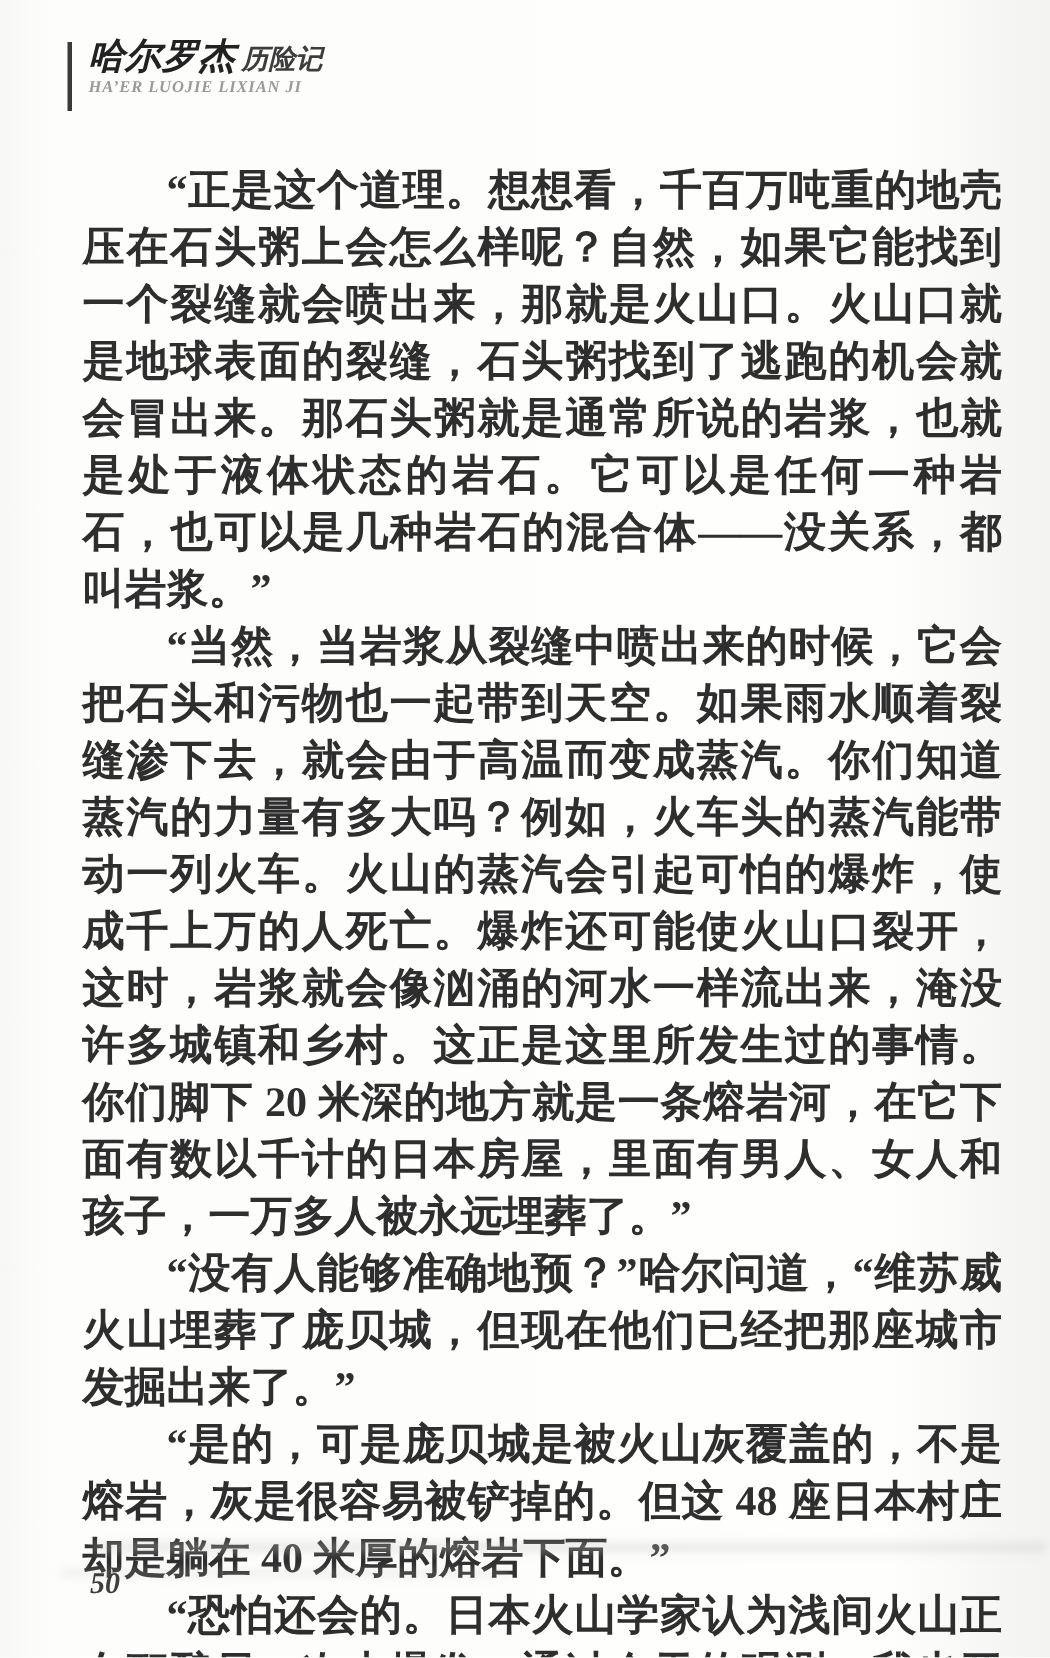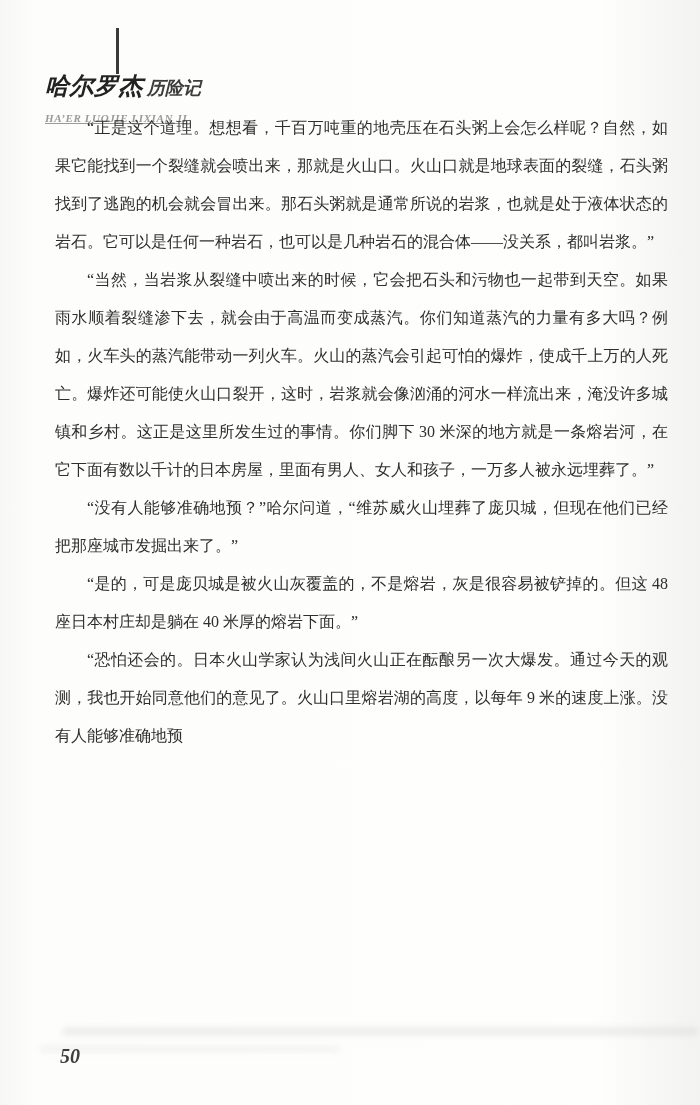--- a/index.html
+++ b/index.html
@@ -15,22 +15,21 @@
     background: linear-gradient(90deg, #f7f7f5 0%, #fdfdfc 5%, #fefefd 85%, #f3f3f1 99%);
     font-family: "Liberation Serif", serif;
   }
 
   
   .header {
     position: absolute;
     left: 45px;
     top: 26px;
     display: flex;
-    align-items: center;
-    flex-direction: column;
+    align-items: flex-start;
   }
   .logo-bar {
     width: 3px;
     height: 46px;
     background: #3a3a3a;
     margin-right: 11px;
     margin-top: 2px;
   }
   .logo-text-block {
     display: flex;
@@ -47,43 +46,42 @@
     color: #222222;
     letter-spacing: 0.5px;
   }
   .logo-cn-sub {
     font-size: 18px;
     font-weight: 600;
     color: #3d3d3d;
     margin-left: 4px;
   }
   .logo-pinyin {
-    margin-top: 15px;
+    margin-top: 3px;
     font-size: 11px;
     font-weight: bold;
     font-style: italic;
     color: #9a9a9a;
     letter-spacing: 0.6px;
     line-height: 1;
-    text-decoration: underline;
   }
 
   
   .text-body {
     position: absolute;
     left: 55px;
     top: 109px;
     width: 613px;
     color: #2e2e2e;
   }
   .text-body p {
     margin: 0;
-    font-size: 16px;
+    font-size: 28px;
     line-height: 38px;
-    font-weight: 400;
+    font-weight: 700;
     text-align: justify;
     text-justify: inter-ideograph;
     text-indent: 2em;
     letter-spacing: 0;
   }
 
   
   .smudge {
     position: absolute;
     background: #c9c9c7;
@@ -116,21 +114,21 @@
     <div class="logo-text-block">
       <div class="logo-cn">
         <span class="logo-cn-main">哈尔罗杰</span><span class="logo-cn-sub">历险记</span>
       </div>
       <div class="logo-pinyin">HA’ER LUOJIE LIXIAN JI</div>
     </div>
   </div>
 
   <div class="text-body">
     <p>“正是这个道理。想想看，千百万吨重的地壳压在石头粥上会怎么样呢？自然，如果它能找到一个裂缝就会喷出来，那就是火山口。火山口就是地球表面的裂缝，石头粥找到了逃跑的机会就会冒出来。那石头粥就是通常所说的岩浆，也就是处于液体状态的岩石。它可以是任何一种岩石，也可以是几种岩石的混合体——没关系，都叫岩浆。”</p>
-    <p>“当然，当岩浆从裂缝中喷出来的时候，它会把石头和污物也一起带到天空。如果雨水顺着裂缝渗下去，就会由于高温而变成蒸汽。你们知道蒸汽的力量有多大吗？例如，火车头的蒸汽能带动一列火车。火山的蒸汽会引起可怕的爆炸，使成千上万的人死亡。爆炸还可能使火山口裂开，这时，岩浆就会像汹涌的河水一样流出来，淹没许多城镇和乡村。这正是这里所发生过的事情。你们脚下 30 米深的地方就是一条熔岩河，在它下面有数以千计的日本房屋，里面有男人、女人和孩子，一万多人被永远埋葬了。”</p>
+    <p>“当然，当岩浆从裂缝中喷出来的时候，它会把石头和污物也一起带到天空。如果雨水顺着裂缝渗下去，就会由于高温而变成蒸汽。你们知道蒸汽的力量有多大吗？例如，火车头的蒸汽能带动一列火车。火山的蒸汽会引起可怕的爆炸，使成千上万的人死亡。爆炸还可能使火山口裂开，这时，岩浆就会像汹涌的河水一样流出来，淹没许多城镇和乡村。这正是这里所发生过的事情。你们脚下 20 米深的地方就是一条熔岩河，在它下面有数以千计的日本房屋，里面有男人、女人和孩子，一万多人被永远埋葬了。”</p>
     <p>“没有人能够准确地预？”哈尔问道，“维苏威火山埋葬了庞贝城，但现在他们已经把那座城市发掘出来了。”</p>
     <p>“是的，可是庞贝城是被火山灰覆盖的，不是熔岩，灰是很容易被铲掉的。但这 48 座日本村庄却是躺在 40 米厚的熔岩下面。”</p>
     <p>“恐怕还会的。日本火山学家认为浅间火山正在酝酿另一次大爆发。通过今天的观测，我也开始同意他们的意见了。火山口里熔岩湖的高度，以每年 9 米的速度上涨。没有人能够准确地预</p>
   </div>
 
   <div class="smudge smudge-top"></div>
   <div class="smudge smudge-bottom"></div>
 
   <div class="page-number">50</div>
 

